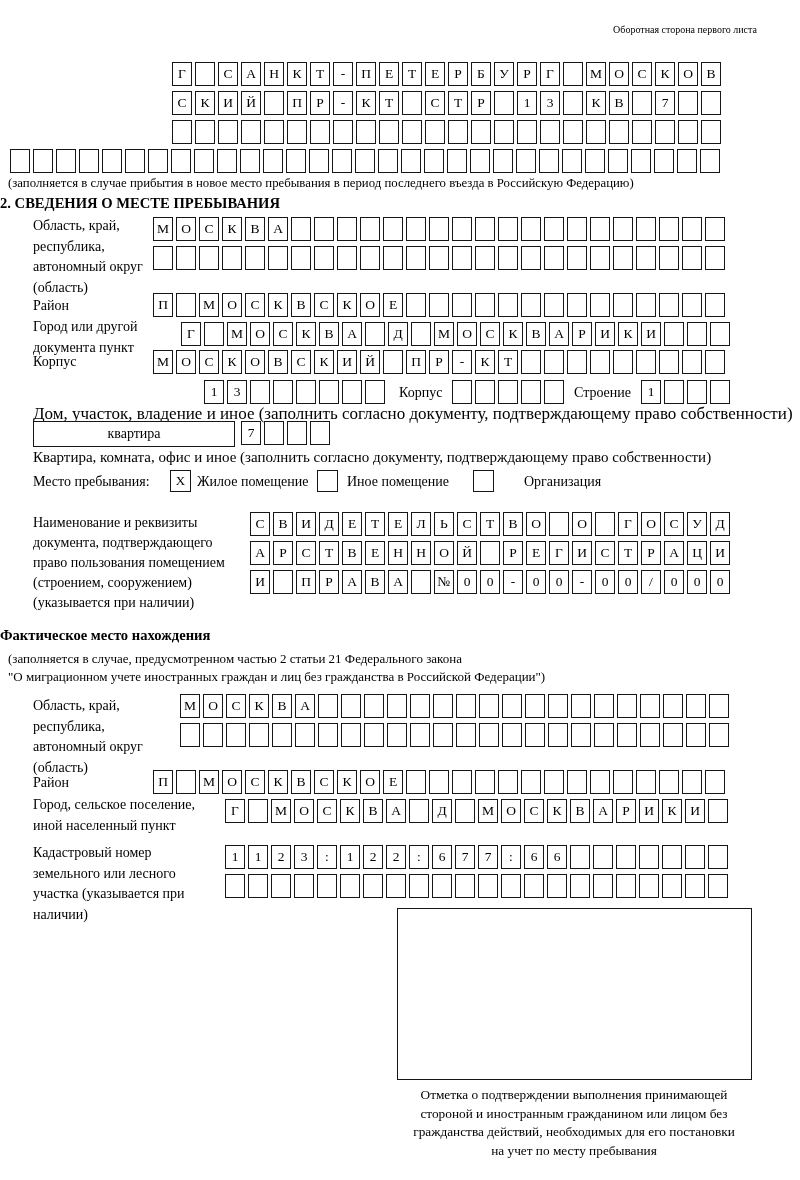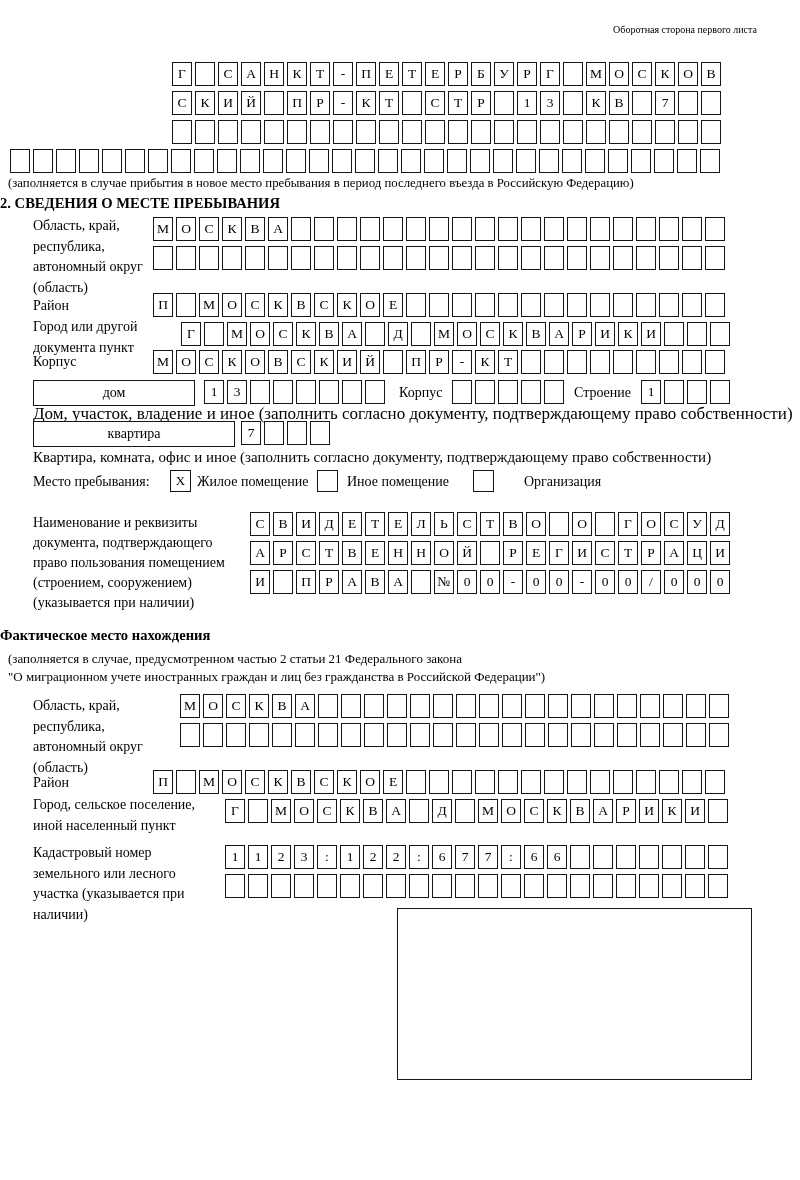--- a/index.html
+++ b/index.html
@@ -277,21 +277,20 @@
       <div class="cell"></div>
       <div class="cell"></div>
       <div class="cell"></div>
       <div class="cell"></div>
       <div class="cell"></div>
       <div class="cell"></div>
       <div class="cell"></div>
       <div class="cell"></div>
     </div>
 
-  <div class="wbox" style="left:33px;top:380px;width:160px">дом</div>
   <div class="cellrow" style="left:204px;top:380px">
       <div class="cell">1</div>
       <div class="cell">3</div>
       <div class="cell"></div>
       <div class="cell"></div>
       <div class="cell"></div>
       <div class="cell"></div>
       <div class="cell"></div>
       <div class="cell"></div>
     </div>
@@ -557,14 +556,20 @@
       <div class="cell"></div>
       <div class="cell"></div>
       <div class="cell"></div>
       <div class="cell"></div>
       <div class="cell"></div>
       <div class="cell"></div>
       <div class="cell"></div>
     </div>
 
   <div class="stampbox" style="left:397px;top:908px;width:353px;height:170px"></div>
+  <div class="stampcap" style="left:390px;top:1086px;width:368px">
+    <div>Отметка о подтверждении выполнения принимающей</div>
+    <div>стороной и иностранным гражданином или лицом без</div>
+    <div>гражданства действий, необходимых для его постановки</div>
+    <div>на учет по месту пребывания</div>
+  </div>
 
 </div>
 
 </body></html>

